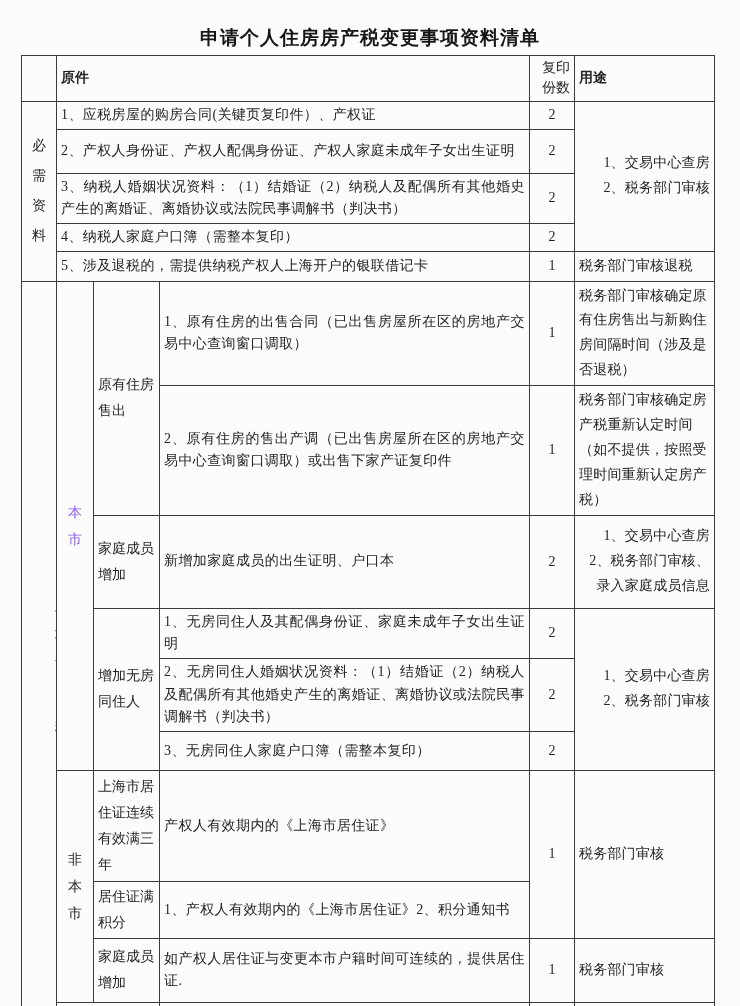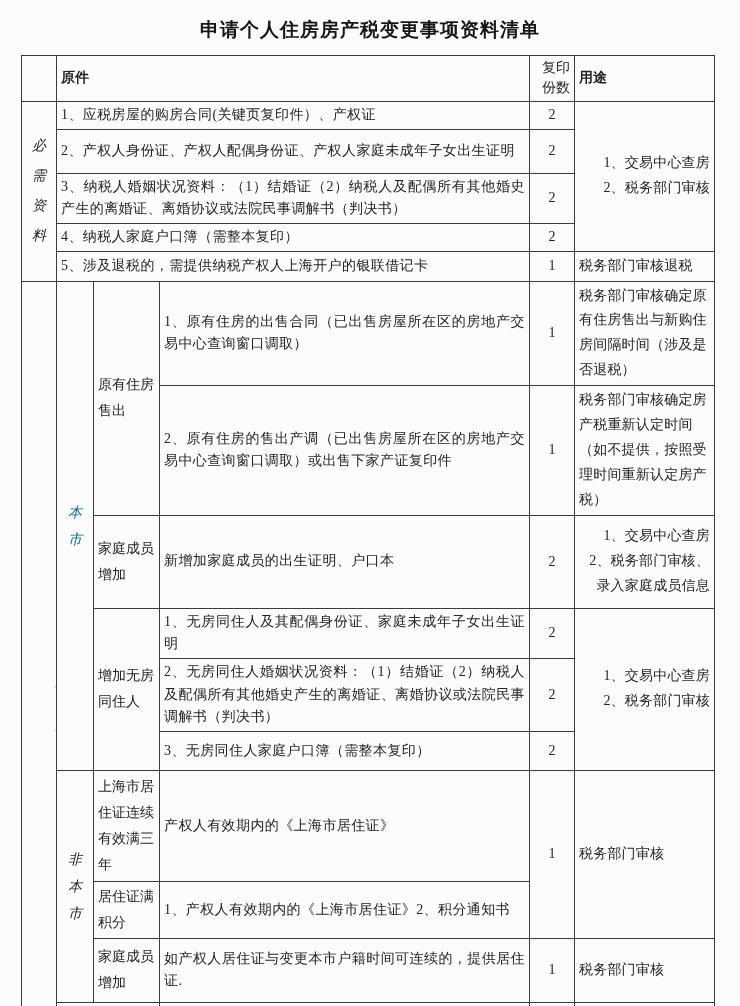--- a/index.html
+++ b/index.html
@@ -5,21 +5,21 @@
   html,body{margin:0;padding:0;}
   body{
     width:740px;height:1006px;
     background:#fcfcfc;
     font-family:"Liberation Serif","DejaVu Serif",serif;
     color:#222;
     overflow:hidden;
   }
   .page{position:relative;width:740px;height:1006px;overflow:hidden;background:#fcfcfc;}
   .doc-title{
-    position:absolute;top:17px;left:0;width:100%;
+    position:absolute;top:25px;left:0;width:100%;
     text-align:center;font-size:19px;font-weight:bold;
     letter-spacing:1px;color:#161616;
   }
   table.sheet{
     position:absolute;left:21px;top:55px;
     width:693px;
     border-collapse:collapse;
     table-layout:fixed;
   }
   table.sheet td{
@@ -27,25 +27,25 @@
     vertical-align:middle;
     font-size:14px;
     color:#242424;
     padding:2px 4px;
     overflow:hidden;
   }
   
   .hcell{font-size:21px;font-weight:600;text-align:left;color:#1c1c1c;}
   .hcopies{font-size:13px;text-align:center;line-height:1.45;font-weight:500;}
   .vcell{text-align:center;padding:0;}
-  .vtext{width:1em;margin:0 auto;word-break:break-all;text-align:left;font-style:italic;}
+  .vtext{width:1em;margin:0 auto;word-break:break-all;text-align:left;}
   .v4{line-height:30px;}
   .v6{line-height:23px;margin-left:29px;}
   .v2{line-height:27px;}
-  .red{color:#0369a1;}
+  .red{color:#8b5cf6;}
   .sub{text-align:left;line-height:1.85;padding:2px 6px;}
   .sub-wide{text-align:center;line-height:1.85;}
   .sub-wide .inner{width:78px;margin:0 auto;word-break:break-all;}
   .doc{
     text-align:justify;
     padding:3px 9px;
     line-height:1.62;
     font-size:13.5px;
     letter-spacing:0.4px;
   }

